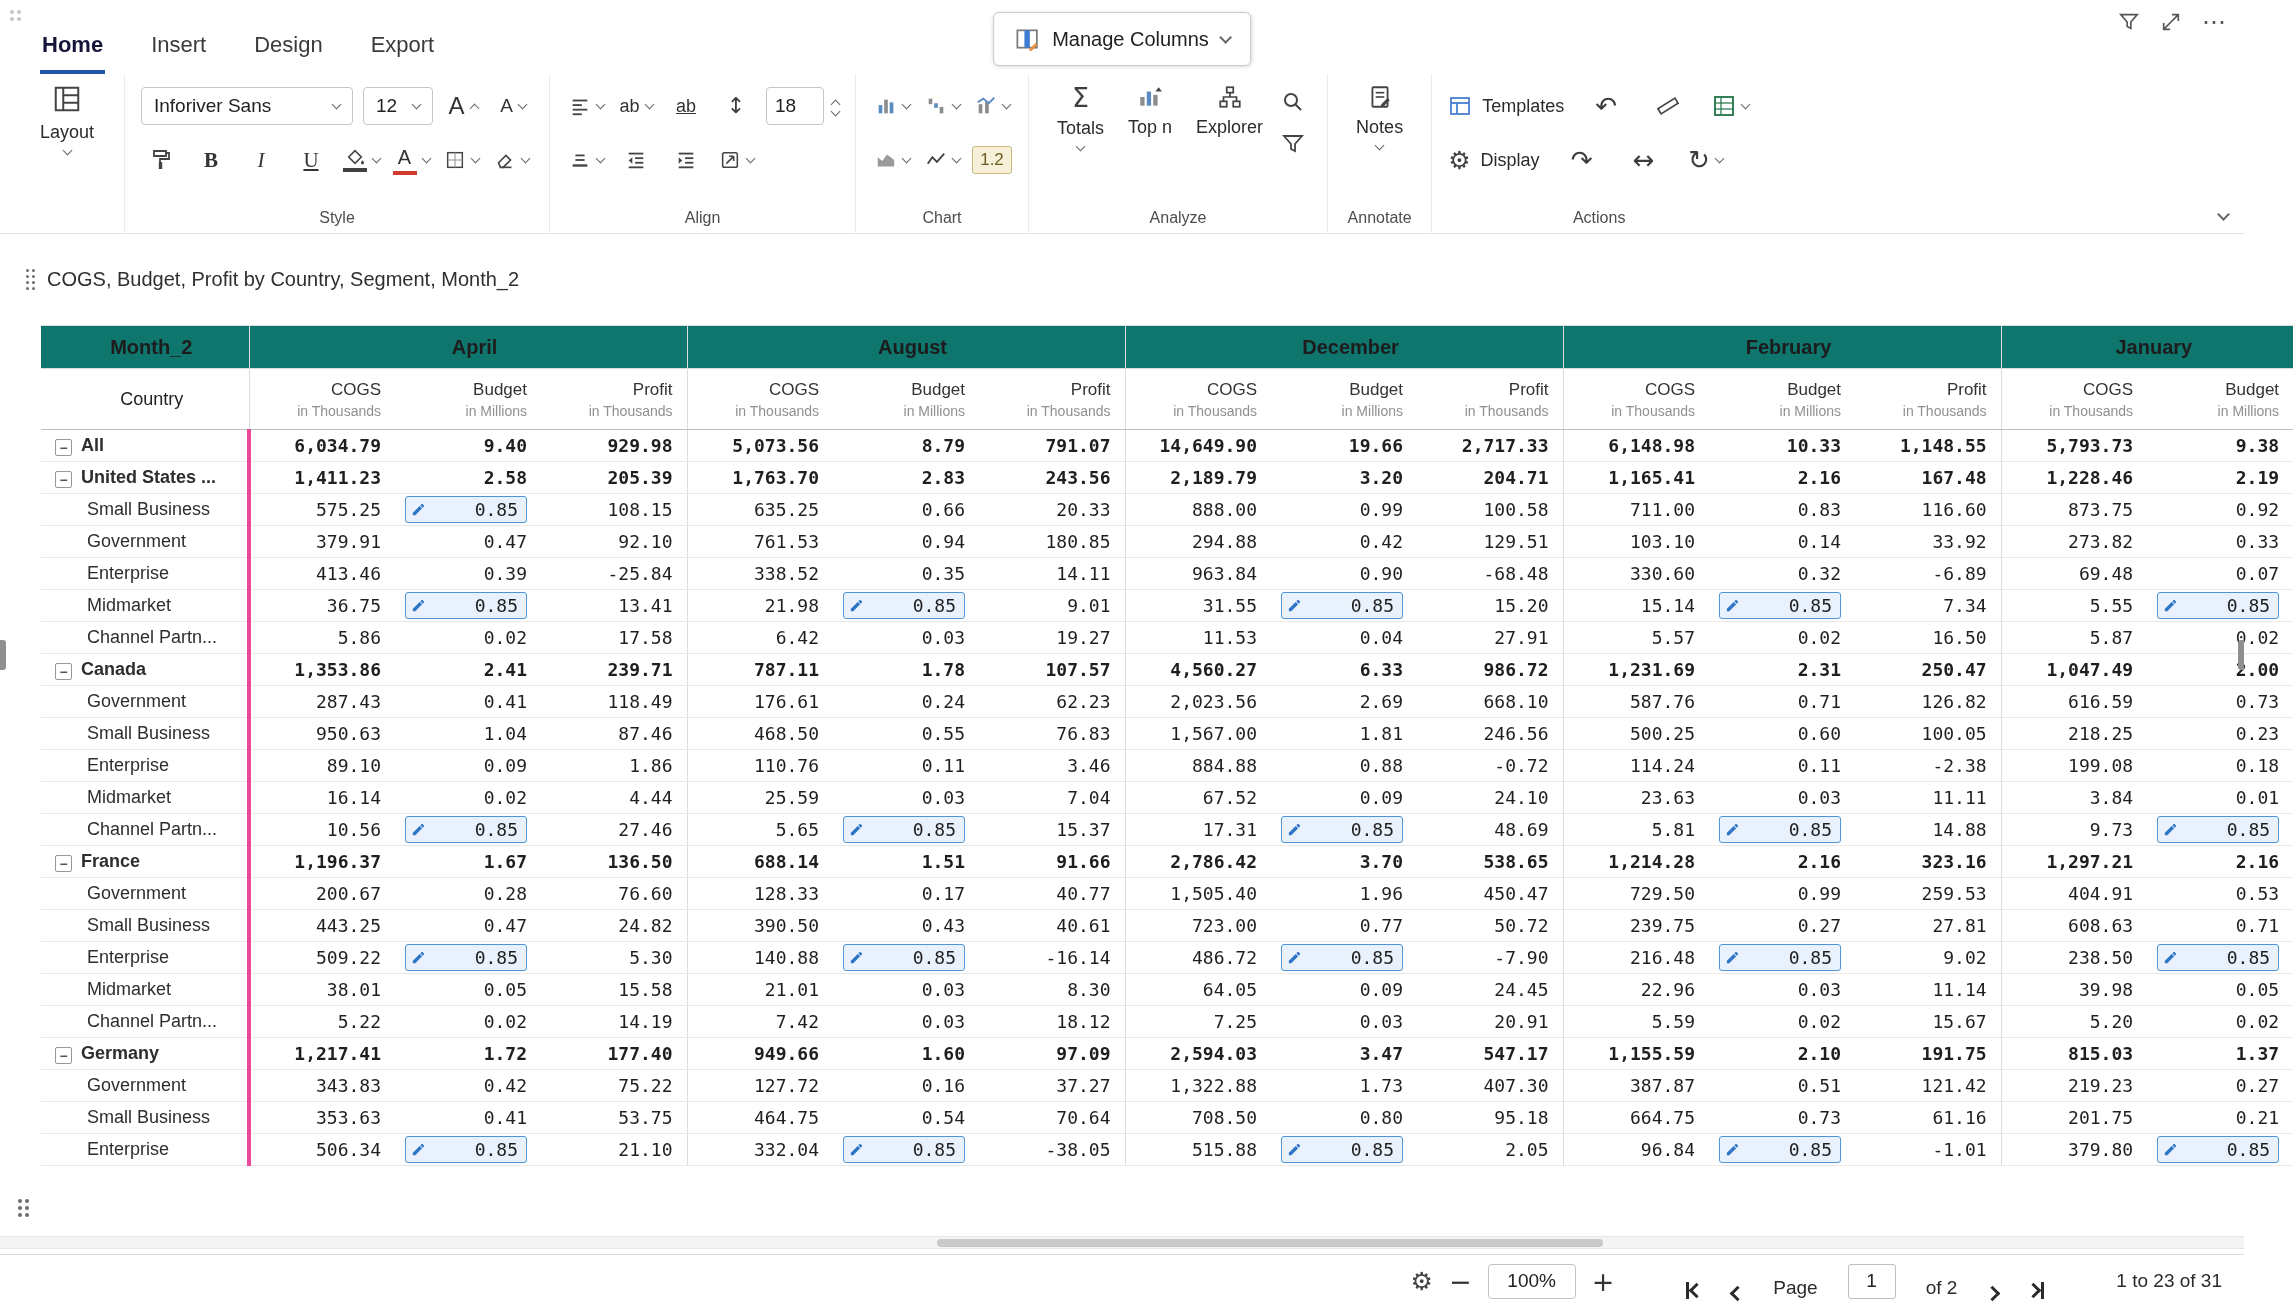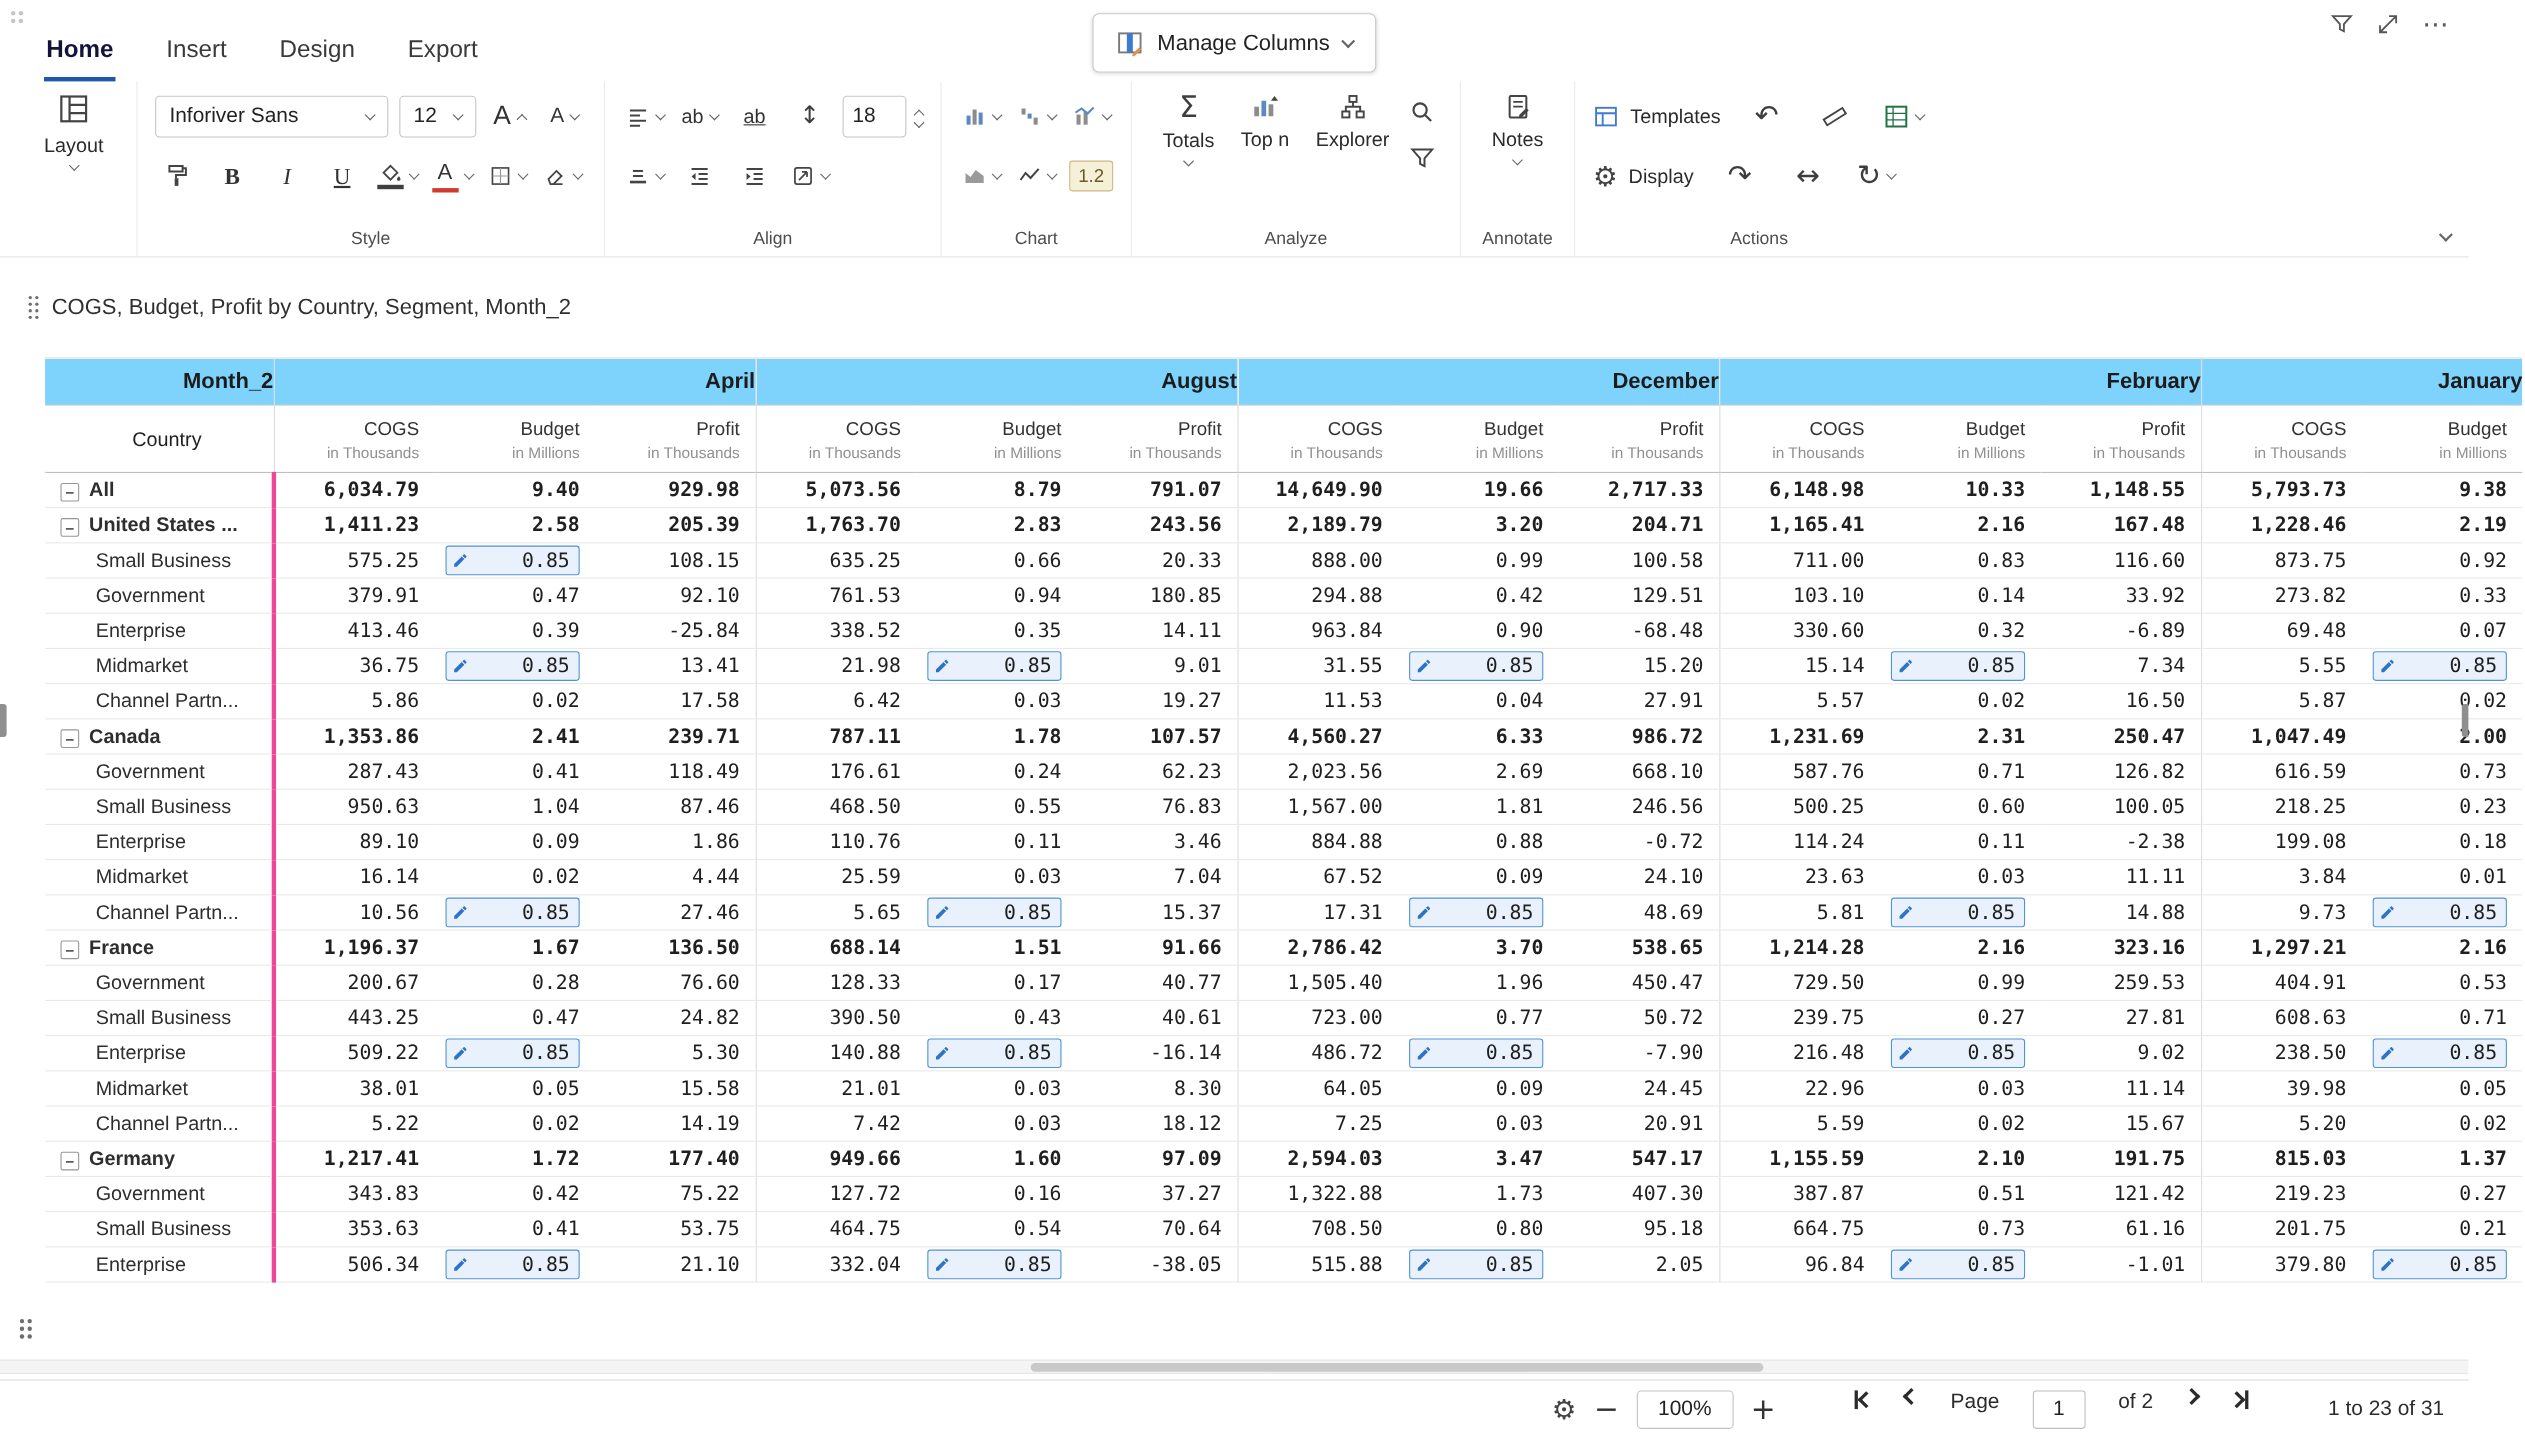--- a/index.html
+++ b/index.html
@@ -54,21 +54,21 @@
   
   .title-row { height:91px; display:flex; align-items:center; padding-left:26px; gap:12px; }
   .grip8 { display:grid; grid-template-columns:repeat(2,3px); grid-auto-rows:3px; gap:3px; }
   .grip8 i { background:#6d6d6d; border-radius:50%; }
   .page-title { font-size:20px; color:#2f2f2f; }
 
   
   .table-wrap { padding-left:41px; }
   table.grid { border-collapse:collapse; table-layout:fixed; width:2252px; border-top:1px solid #dcdcdc; }
   .grid th, .grid td { overflow:hidden; white-space:nowrap; }
-  .grid thead tr.mrow th { height:43px; border-bottom:1px solid #dcdcdc; font-size:20px; font-weight:700; color:#1c1c1c; text-align:right; padding-left:13px; vertical-align:middle; background:#7dd3fc; }
+  .grid thead tr.mrow th { height:43px; border-bottom:1px solid #dcdcdc; font-size:20px; font-weight:700; color:#1c1c1c; text-align:center; padding-left:13px; vertical-align:middle; background:#0f766e; }
   .grid thead tr.hrow th { height:61px; border-bottom:1px solid #bfbfbf; vertical-align:middle; background:#fff; font-weight:400; }
   .grid th.corner { font-size:19px; }
   .grid th.country-h { font-size:18px; color:#222; text-align:center; padding-left:14px; }
   .grid th.meas { text-align:right; padding-right:14px; }
   .grid .mname { font-size:17px; color:#333; }
   .grid .munit { font-size:14px; color:#909090; margin-top:3px; }
   .grid td { height:32px; border-bottom:1px solid #e9e9e9; font-size:18px; vertical-align:middle; }
   .grid td.lab { text-align:left; padding-left:46px; color:#2e2e2e; }
   .grid tr.total td.lab, .grid tr.country td.lab { padding-left:14px; font-weight:700; }
   .grid td.num { font-family:"DejaVu Sans Mono", monospace; text-align:right; padding-right:14px; color:#1f1f1f; }
@@ -87,21 +87,21 @@
   .edge-mark.r { right:0; border-radius:3px 0 0 3px; }
   .bottom-grip { position:absolute; left:18px; bottom:90px; }
   .hscroll { position:absolute; left:0; right:0; bottom:58px; height:13px; background:#f4f4f4; border-top:1px solid #e6e6e6; border-bottom:1px solid #e6e6e6; }
   .hthumb { position:absolute; left:937px; width:666px; top:2px; height:8px; background:#c9c9c9; border-radius:4px; cursor:grab; }
   .statusbar { position:absolute; left:0; right:0; bottom:0; height:53px; border-top:1px solid #dcdcdc; display:flex; align-items:center; padding:0 22px; font-size:19px; color:#2b2b2b; background:#fff; }
   .sb-left { display:flex; align-items:center; gap:36px; }
   .sb-right { margin-left:auto; display:flex; align-items:center; gap:16px; }
   .zoombox { width:88px; height:35px; border:1px solid #c3c3c3; border-radius:4px; display:flex; align-items:center; justify-content:center; font-size:19px; color:#222; }
   .zbtn { font-family:"DejaVu Sans", sans-serif; font-size:27px; color:#333; cursor:pointer; line-height:1; }
   .gear { font-family:"DejaVu Sans", sans-serif; font-size:25px; color:#444; cursor:pointer; line-height:1; }
-  .pgr { display:flex; align-items:flex-start; gap:30px; margin-left:56px; }
+  .pgr { display:flex; align-items:flex-end; gap:30px; margin-left:56px; }
   .pchev { display:inline-block; width:11px; height:11px; border-left:3px solid #2b2b2b; border-bottom:3px solid #2b2b2b; }
   .pchev.left { transform:rotate(45deg); }
   .pchev.right { transform:rotate(225deg); }
   .pbar { display:inline-block; width:3px; height:17px; background:#2b2b2b; }
   .pg-ends { display:inline-flex; align-items:center; gap:2px; cursor:pointer; }
   .pg-one { cursor:pointer; display:inline-flex; align-items:center; }
   .pg-input { width:48px; height:35px; border:1px solid #bfbfbf; border-radius:3px; text-align:center; font-size:19px; font-family:inherit; color:#222; }
   .pg-range { margin-left:56px; }
   svg.ic { display:block; }
 </style>

